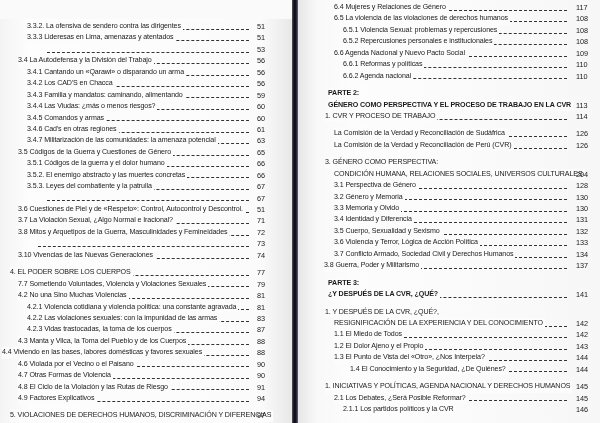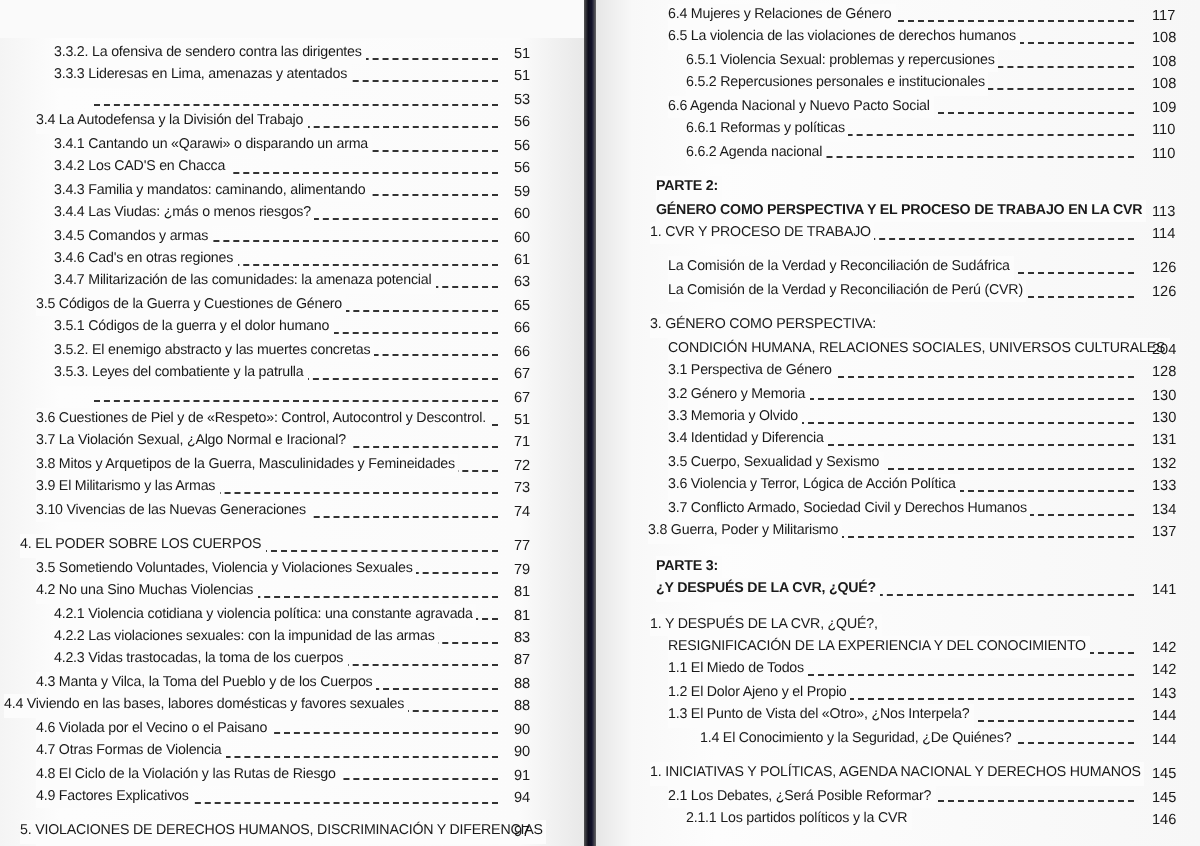--- a/index.html
+++ b/index.html
@@ -117,37 +117,36 @@
         <span class="t" style="left: 18px; background: rgb(252, 252, 252);">3.7 La Violación Sexual, ¿Algo Normal e Iracional?</span>
         <span class="pg">71</span>
       </div>
       <div class="row">
         <span class="leader" style="left: 38px;"></span>
         <span class="t" style="left: 18px; background: rgb(252, 252, 252);">3.8 Mitos y Arquetipos de la Guerra, Masculinidades y Femineidades</span>
         <span class="pg">72</span>
       </div>
       <div class="row">
         <span class="leader" style="left: 38px;"></span>
-        <span class="t" style="left: 18px; background: rgb(252, 252, 252);">3.9 El Militarismo y las Armas</span>
         <span class="pg">73</span>
       </div>
       <div class="row">
         <span class="leader" style="left: 38px;"></span>
         <span class="t" style="left: 18px; background: rgb(252, 252, 252);">3.10 Vivencias de las Nuevas Generaciones</span>
         <span class="pg">74</span>
       </div>
       <div class="gap"></div>
       <div class="row">
         <span class="leader" style="left: 30px;"></span>
         <span class="t" style="left: 10px; background: rgb(252, 252, 252);">4. EL PODER SOBRE LOS CUERPOS</span>
         <span class="pg">77</span>
       </div>
       <div class="row">
         <span class="leader" style="left: 38px;"></span>
-        <span class="t" style="left: 18px; background: rgb(252, 252, 252);">3.5 Sometiendo Voluntades, Violencia y Violaciones Sexuales</span>
+        <span class="t" style="left: 18px; background: rgb(252, 252, 252);">7.7 Sometiendo Voluntades, Violencia y Violaciones Sexuales</span>
         <span class="pg">79</span>
       </div>
       <div class="row">
         <span class="leader" style="left: 38px;"></span>
         <span class="t" style="left: 18px; background: rgb(252, 252, 252);">4.2 No una Sino Muchas Violencias</span>
         <span class="pg">81</span>
       </div>
       <div class="row">
         <span class="leader" style="left: 47px;"></span>
         <span class="t" style="left: 27px; background: rgb(252, 252, 252);">4.2.1 Violencia cotidiana y violencia política: una constante agravada</span>

